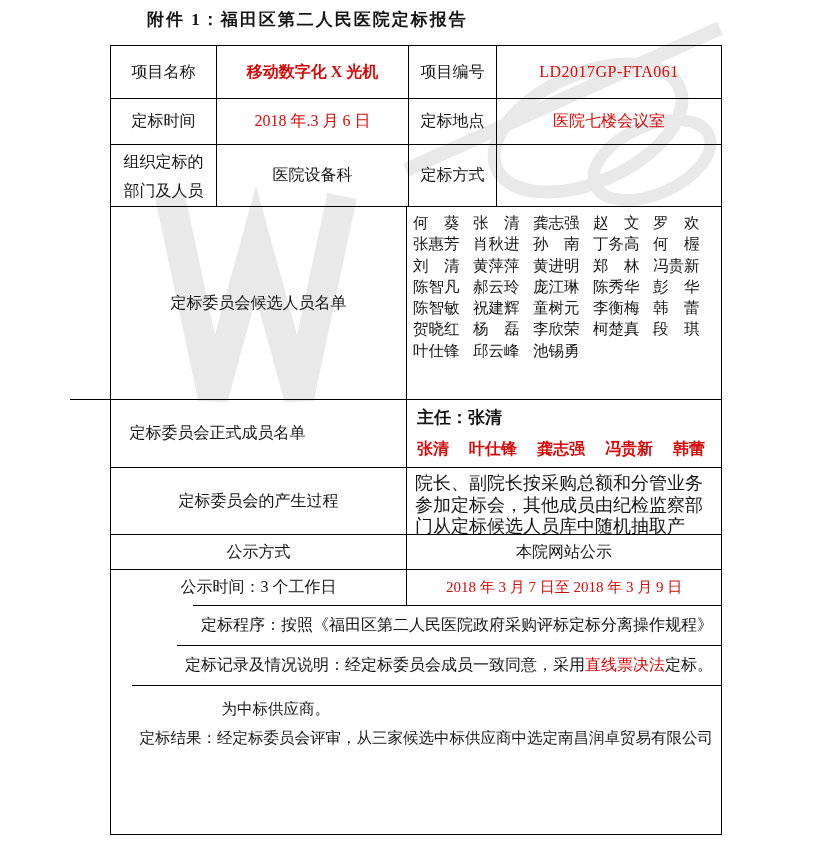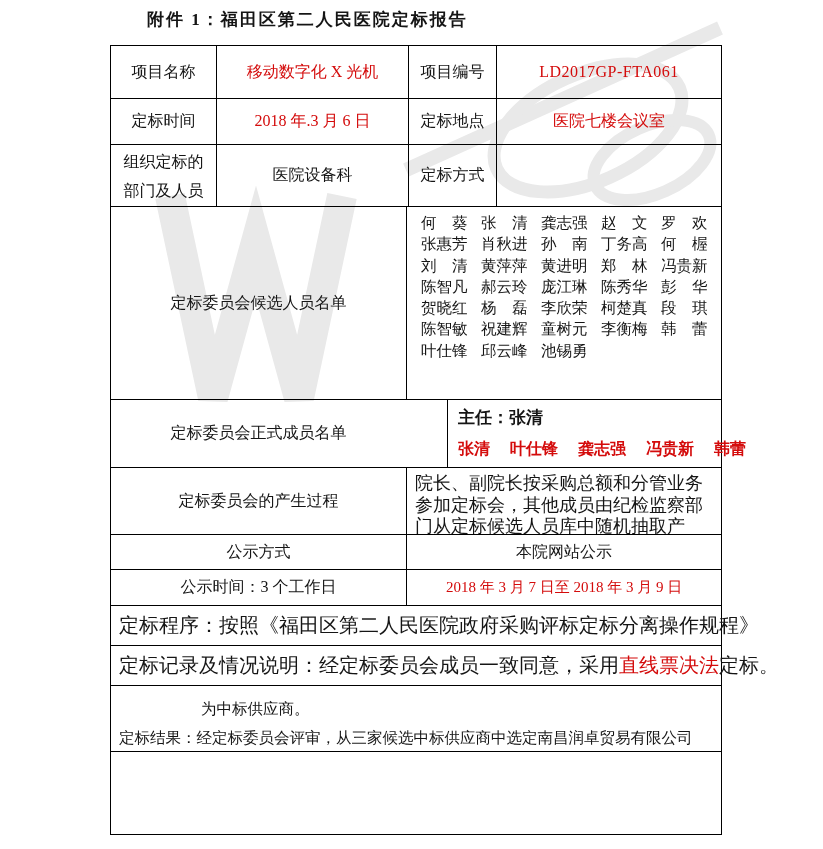--- a/index.html
+++ b/index.html
@@ -6,48 +6,48 @@
   body{width:823px;height:849px;position:relative;overflow:hidden;
        font-family:"Liberation Serif","DejaVu Serif",serif;color:#151515;}
   .page{position:absolute;inset:0;background:#ffffff;}
   
   .wm{position:absolute;left:0;top:0;z-index:0;}
   
   .doc-title{position:absolute;left:147px;top:8px;font-size:17px;font-weight:bold;
              letter-spacing:2px;z-index:2;white-space:nowrap;}
   
   .tbl{position:absolute;left:110px;top:45px;width:610px;z-index:1;
-       border:1px solid #000;display:flex;flex-direction:column;background:transparent;}
+       border:1px solid #000;display:flex;flex-direction:column;background:transparent;align-items:flex-end;}
   .tr{display:flex;box-sizing:border-box;border-top:1px solid #000;}
   .tr.first{border-top:none;}
   .td{box-sizing:border-box;border-left:1px solid #000;display:flex;
       align-items:center;justify-content:center;overflow:hidden;}
   .td.first{border-left:none;}
   .td.left{justify-content:flex-start;}
   .td.top{align-items:flex-start;}
   .ca{flex:0 0 105px;} .cb{flex:0 0 192px;} .cc{flex:0 0 88px;font-family:Liberation Serif, serif;} .cd{flex:0 0 225px;}
   .half-l{flex:0 0 295px;} .half-r{flex:0 0 315px;}
   .r1{height:52px;} .r2{height:46px;} .r3{height:62px;} .r4{height:193px;}
   .r5{height:68px;gap:41px;} .r6{height:67px;} .r7{height:35px;} .r8{height:36px;}
   .r9{height:40px;} .r10{height:40px;} .r11{height:66px;} .r12{height:83px;}
   .fs16{font-size:16px;}
   .red{color:var(--red,#d40b0b);}
-  .bold{font-weight:normal;}
+  .bold{font-weight:bold;}
   .two-line{text-align:center;line-height:29px;}
   .two-line span{display:block;}
   .opts{display:block;padding:4px 0 0 10px;line-height:27px;font-size:16px;white-space:pre;}
   .opts div{white-space:pre;}
-  .names-grid{display:block;width:100%;padding:5px 0 0 6px;box-sizing:border-box;margin-left:8px;}
+  .names-grid{display:block;width:100%;padding:5px 0 0 6px;box-sizing:border-box;}
   .name-row{display:flex;height:21.3px;line-height:21.3px;font-size:15.5px;}
   .cname{flex:0 0 60px;white-space:pre;overflow:visible;}
   .members{display:block;width:100%;padding:7px 0 0 10px;box-sizing:border-box;}
   .chief{font-size:17px;font-weight:bold;line-height:22px;}
   .member-list{margin-top:9px;font-size:16px;font-weight:bold;line-height:22px;white-space:pre;}
   .proc-text{display:block;padding:5px 8px 0 8px;font-size:18px;line-height:21.5px;}
-  .fullrow{padding:0 8px;display:flex;align-items:center;font-size:20px;}
+  .fullrow{padding:0 8px;display:flex;align-items:center;font-size:16px;}
   .result-cell{display:block;padding:8px 8px 0 8px;font-size:15.5px;line-height:29px;}
   .result-line2{margin-left:82px;}
   .nowrap{white-space:nowrap;}
   .code{font-size:16px;letter-spacing:0.5px;}
 </style>
 </head>
 <body>
 
 <div class="page">
 
@@ -121,32 +121,32 @@
               <span class="cname">冯贵新</span>
             </div>
             <div class="name-row">
               <span class="cname">陈智凡</span>
               <span class="cname">郝云玲</span>
               <span class="cname">庞江琳</span>
               <span class="cname">陈秀华</span>
               <span class="cname">彭　华</span>
             </div>
             <div class="name-row">
+              <span class="cname">陈智敏</span>
+              <span class="cname">祝建辉</span>
+              <span class="cname">童树元</span>
+              <span class="cname">李衡梅</span>
+              <span class="cname">韩　蕾</span>
+            </div>
+            <div class="name-row">
               <span class="cname">贺晓红</span>
               <span class="cname">杨　磊</span>
               <span class="cname">李欣荣</span>
               <span class="cname">柯楚真</span>
               <span class="cname">段　琪</span>
-            </div>
-            <div class="name-row">
-              <span class="cname">陈智敏</span>
-              <span class="cname">祝建辉</span>
-              <span class="cname">童树元</span>
-              <span class="cname">李衡梅</span>
-              <span class="cname">韩　蕾</span>
             </div>
             <div class="name-row">
               <span class="cname">叶仕锋</span>
               <span class="cname">邱云峰</span>
               <span class="cname">池锡勇</span>
             </div>
           </div>
       </div>
     </div>
 

